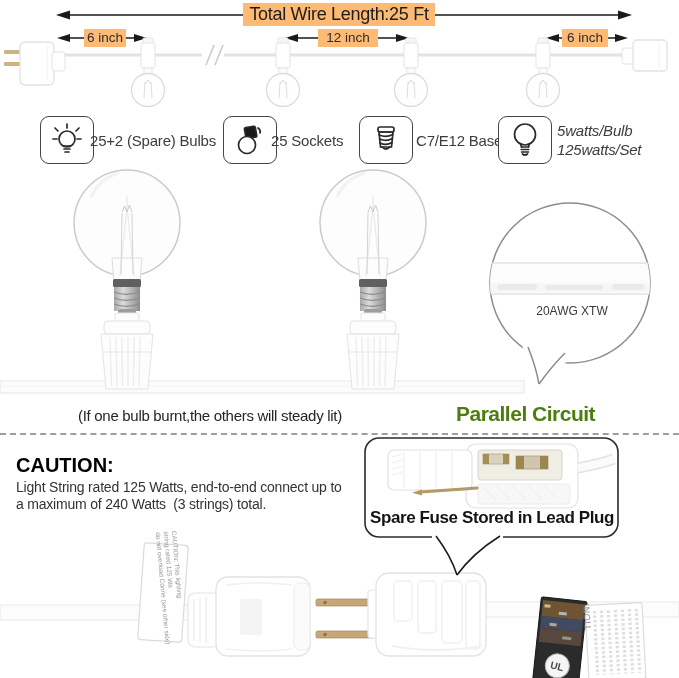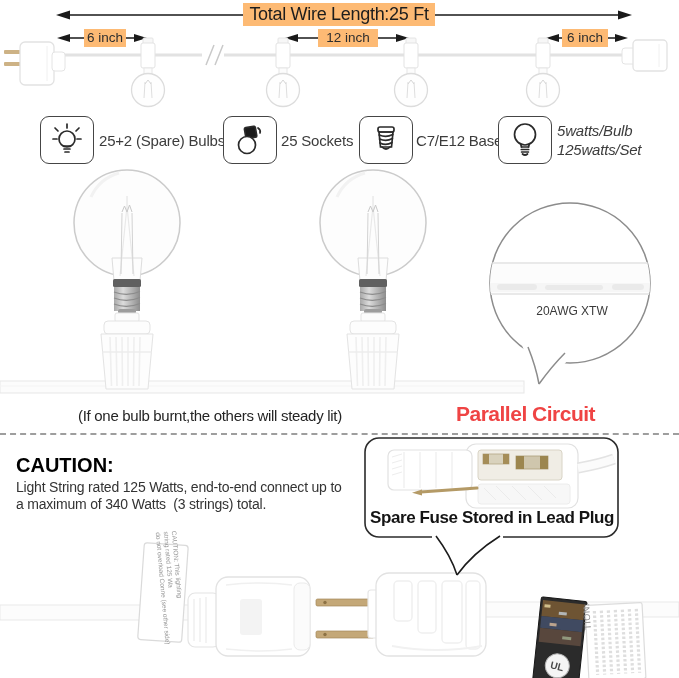--- a/index.html
+++ b/index.html
@@ -14,25 +14,25 @@
   .t-seg1{left:84px;width:42px;}
   .t-seg2{left:318px;width:60px;text-align:center;}
   .t-seg3{left:562px;width:46px;}
   .badge-box{position:absolute;z-index:2;width:54px;height:48px;top:116px;
              border:1.6px solid #454545;border-radius:9px;background:#fff;
              display:flex;align-items:center;justify-content:center;box-sizing:border-box;}
   .badge-label{position:absolute;z-index:2;top:116px;height:48px;display:flex;
                align-items:center;font-size:15px;color:#3c3c3c;letter-spacing:-.2px;}
   .badge-label.two{flex-direction:column;align-items:flex-start;justify-content:center;
                    line-height:19px;font-style:italic;}
-  .l1{left:99px;} .l2{left:281px;} .l3{left:416px;} .l4{left:557px;}
+  .l1{left:90px;} .l2{left:271px;} .l3{left:416px;} .l4{left:557px;}
   .b1{left:40px;} .b2{left:223px;} .b3{left:359px;} .b4{left:498px;}
   .t-awg{left:520px;top:304px;width:104px;text-align:center;font-size:12px;color:#3a3a3a;}
   .t-note{left:78px;top:407px;font-size:15px;color:#242424;letter-spacing:-.3px;}
-  .t-par{left:456px;top:402px;font-size:21px;font-weight:bold;color:#ef4444;letter-spacing:-.5px;}
+  .t-par{left:456px;top:402px;font-size:21px;font-weight:bold;color:#4d7c0f;letter-spacing:-.5px;}
   .dash{position:absolute;z-index:2;left:0;top:433px;width:679px;height:0;
         border-top:2px dashed #9e9e9e;}
   .t-ch{left:16px;top:454px;font-size:20px;font-weight:bold;color:#000000;}
   .t-c{left:16px;font-size:14px;color:#333;letter-spacing:-.2px;}
   .t-c1{top:479px;} .t-c2{top:496px;white-space:pre;}
   .t-fuse{left:370px;top:508px;width:244px;text-align:center;font-size:17px;
           font-weight:bold;color:#141414;letter-spacing:-.4px;}
   .t-ltag{left:103px;top:572px;width:120px;height:40px;transform:rotate(85deg);
           font-size:6.5px;line-height:8px;color:#969696;}
   .t-rtag{left:583px;top:630px;width:60px;transform:rotate(-94deg);transform-origin:left top;
@@ -265,21 +265,21 @@
     <span>125watts/Set</span>
   </div>
 
   <div class="ov t-awg">20AWG XTW</div>
   <div class="ov t-note">(If one bulb burnt,the others will steady lit)</div>
   <div class="ov t-par">Parallel Circuit</div>
   <div class="dash"></div>
 
   <div class="ov t-ch">CAUTION:</div>
   <div class="ov t-c t-c1">Light String rated 125 Watts, end-to-end connect up to</div>
-  <div class="ov t-c t-c2">a maximum of 340 Watts  (3 strings) total.</div>
+  <div class="ov t-c t-c2">a maximum of 240 Watts  (3 strings) total.</div>
 
   <div class="ov t-fuse">Spare Fuse Stored in Lead Plug</div>
 
   <div class="ov t-ltag">
     <div>CAUTION: This lighting</div>
     <div>string rated 125 Wa</div>
     <div>do not overload Conne (see other side)</div>
   </div>
   <div class="ov t-rtag">TION:</div>
 

